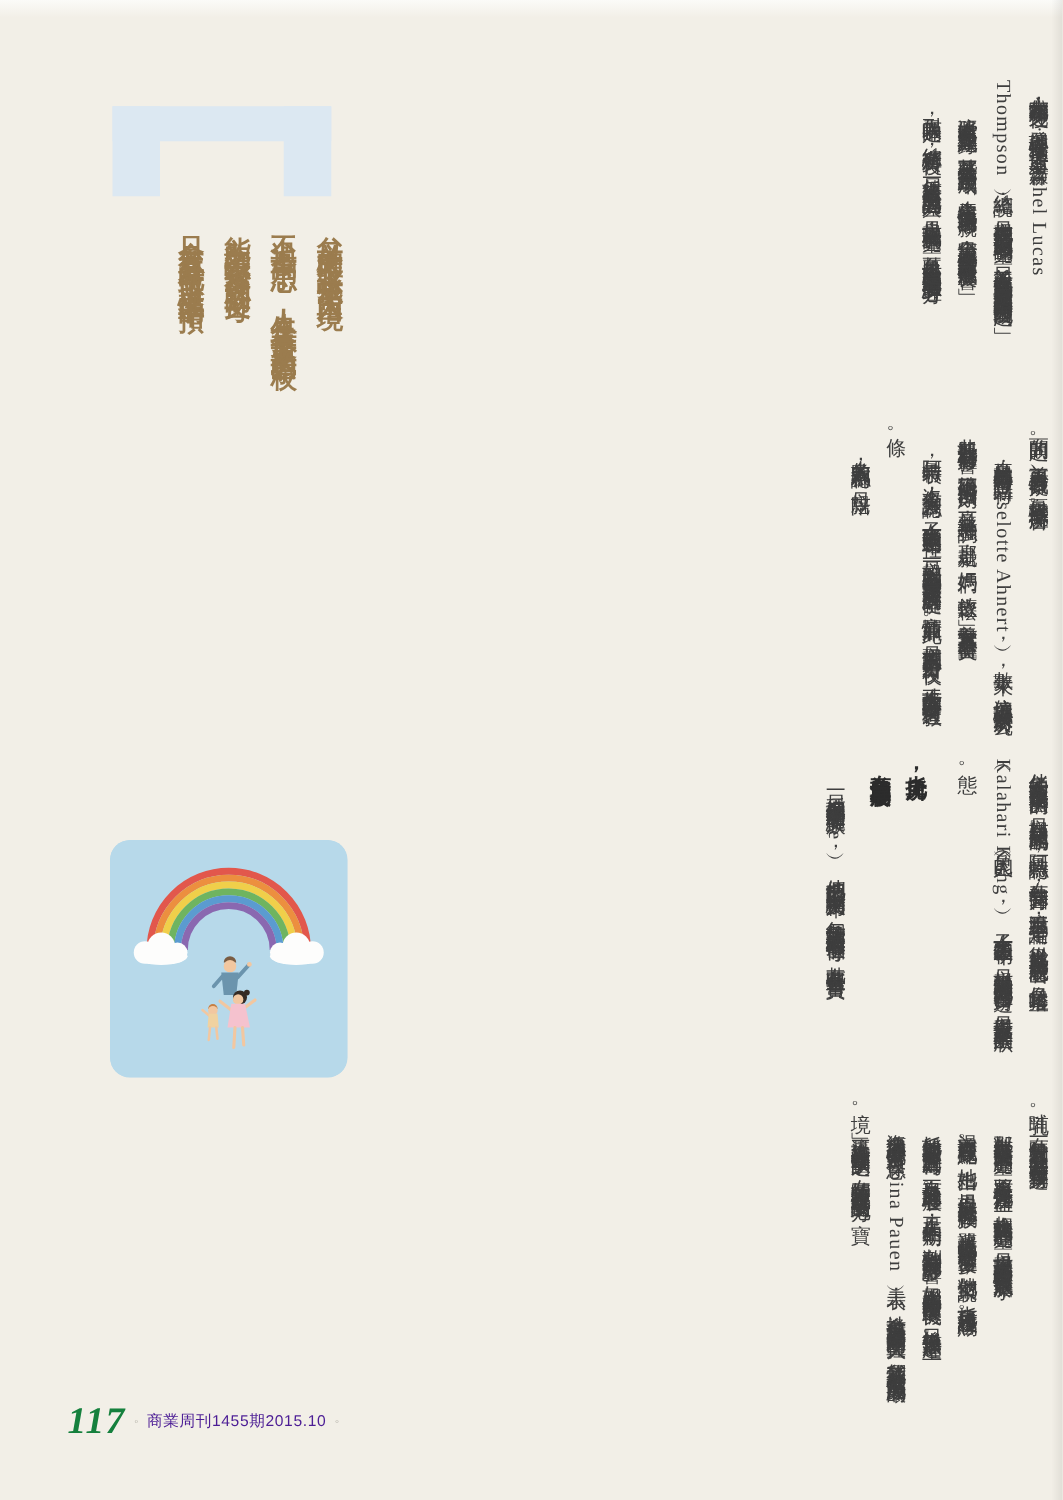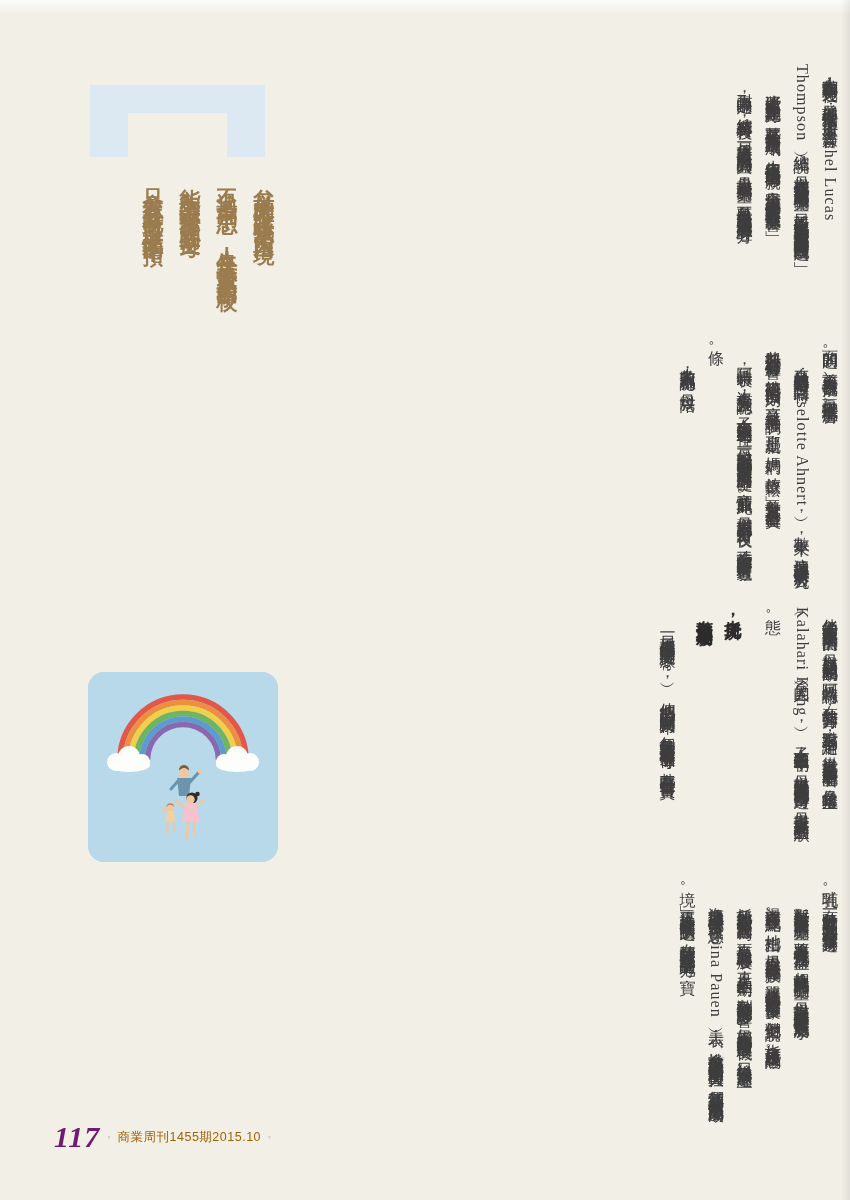--- a/index.html
+++ b/index.html
@@ -86,26 +86,26 @@
     position:absolute;
     left:54px;top:1122px;
     display:flex;
     align-items:center;
     gap:7px;
   }
   .footer .page-num{
     font-style:italic;
     font-weight:bold;
     font-size:30px;
-    color:#701a75;
+    color:#15803d;
     letter-spacing:1px;
     line-height:1;
   }
   .footer .dot{font-size:9px;color:#a9a79d;line-height:1;}
-  .footer .issue{font-size:12.5px;color:#a16207;font-family:"Liberation Sans",sans-serif;letter-spacing:0.5px;}
+  .footer .issue{font-size:12.5px;color:#4c1d95;font-family:"Liberation Sans",sans-serif;letter-spacing:0.5px;}
 </style>
 </head>
 <body>
 
 <div class="page">
   <div class="edge-top"></div>
   <div class="edge-right"></div>
 
   <div class="deco-bracket"></div>
 

